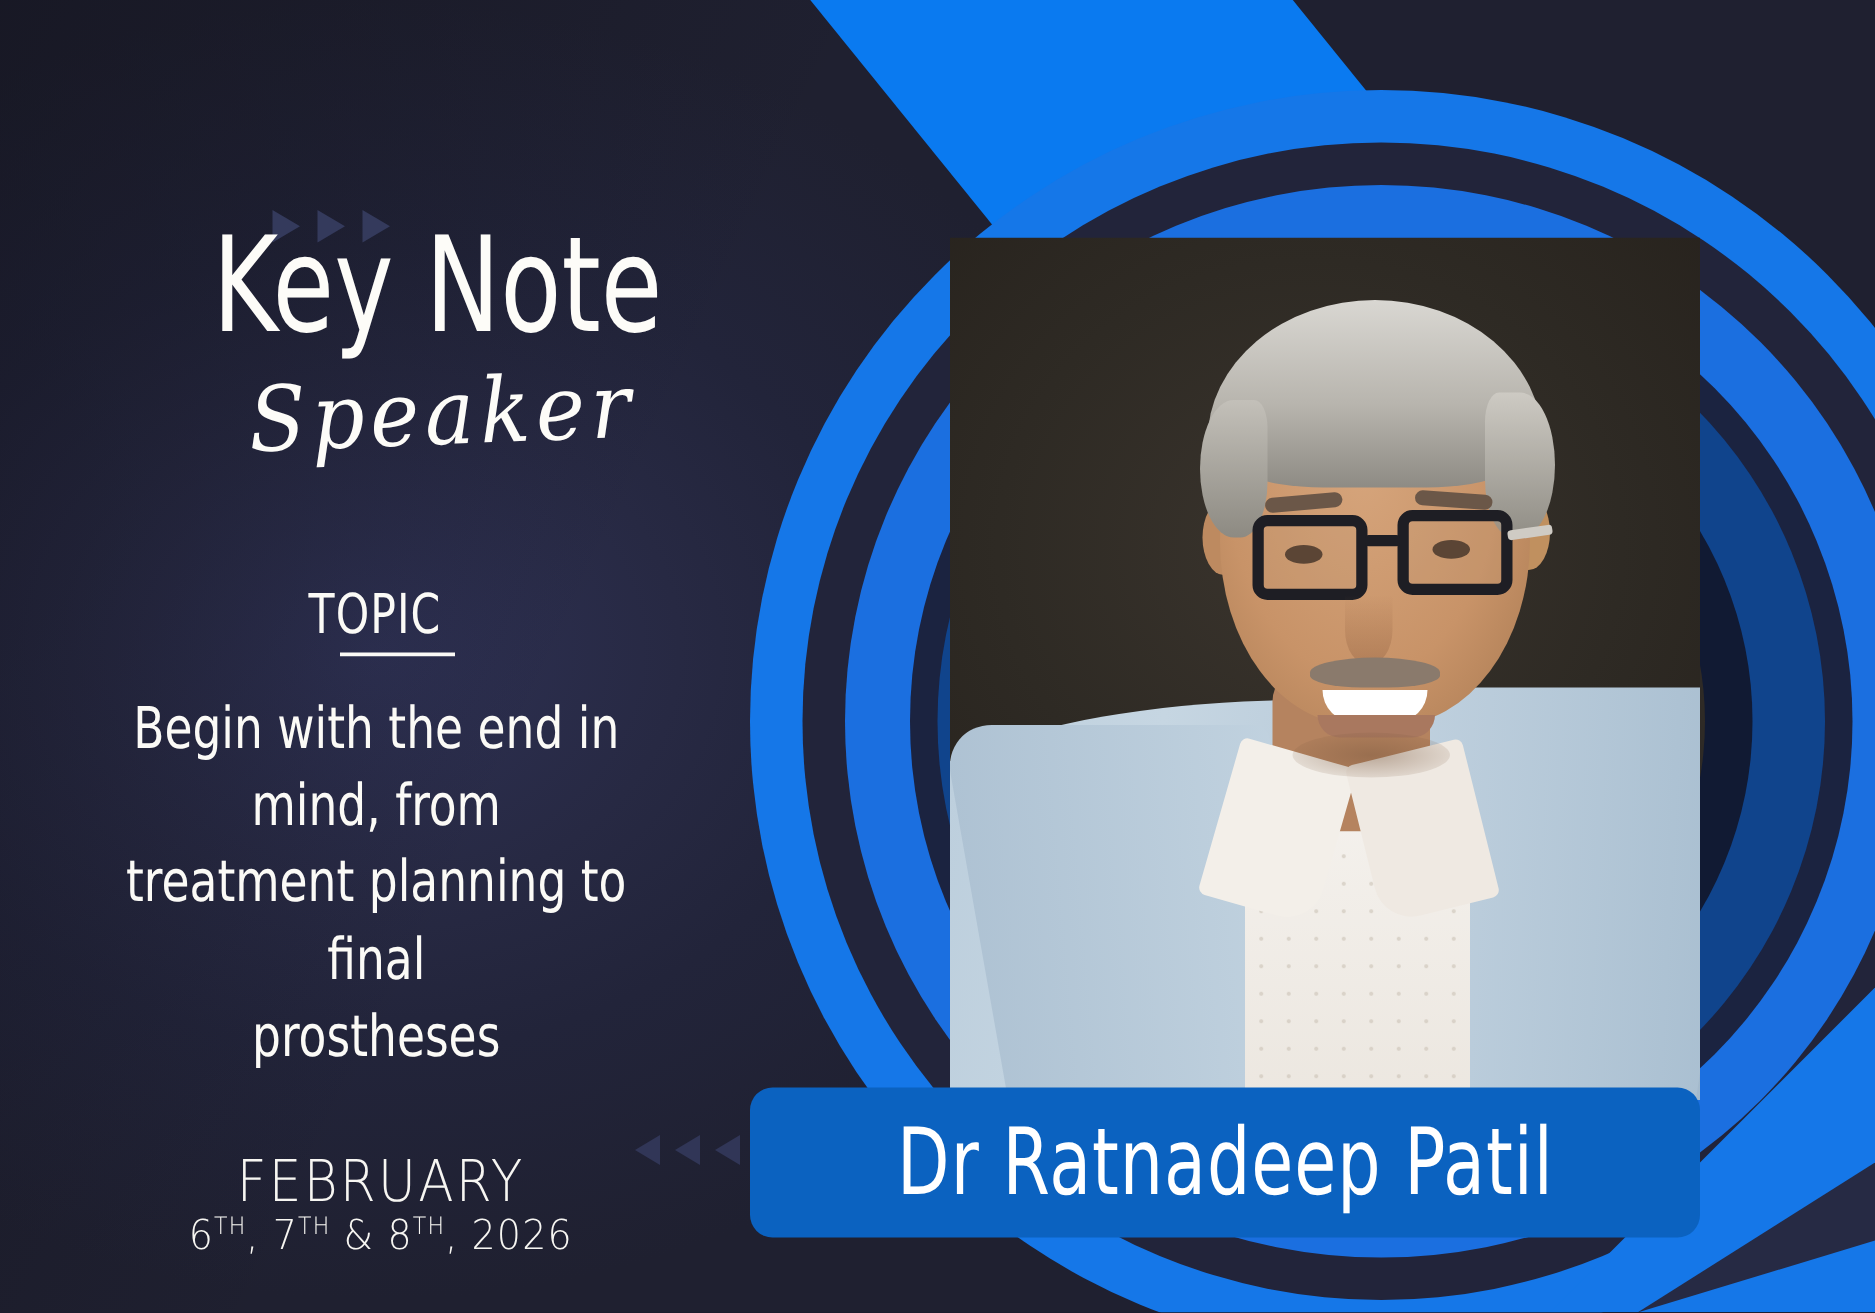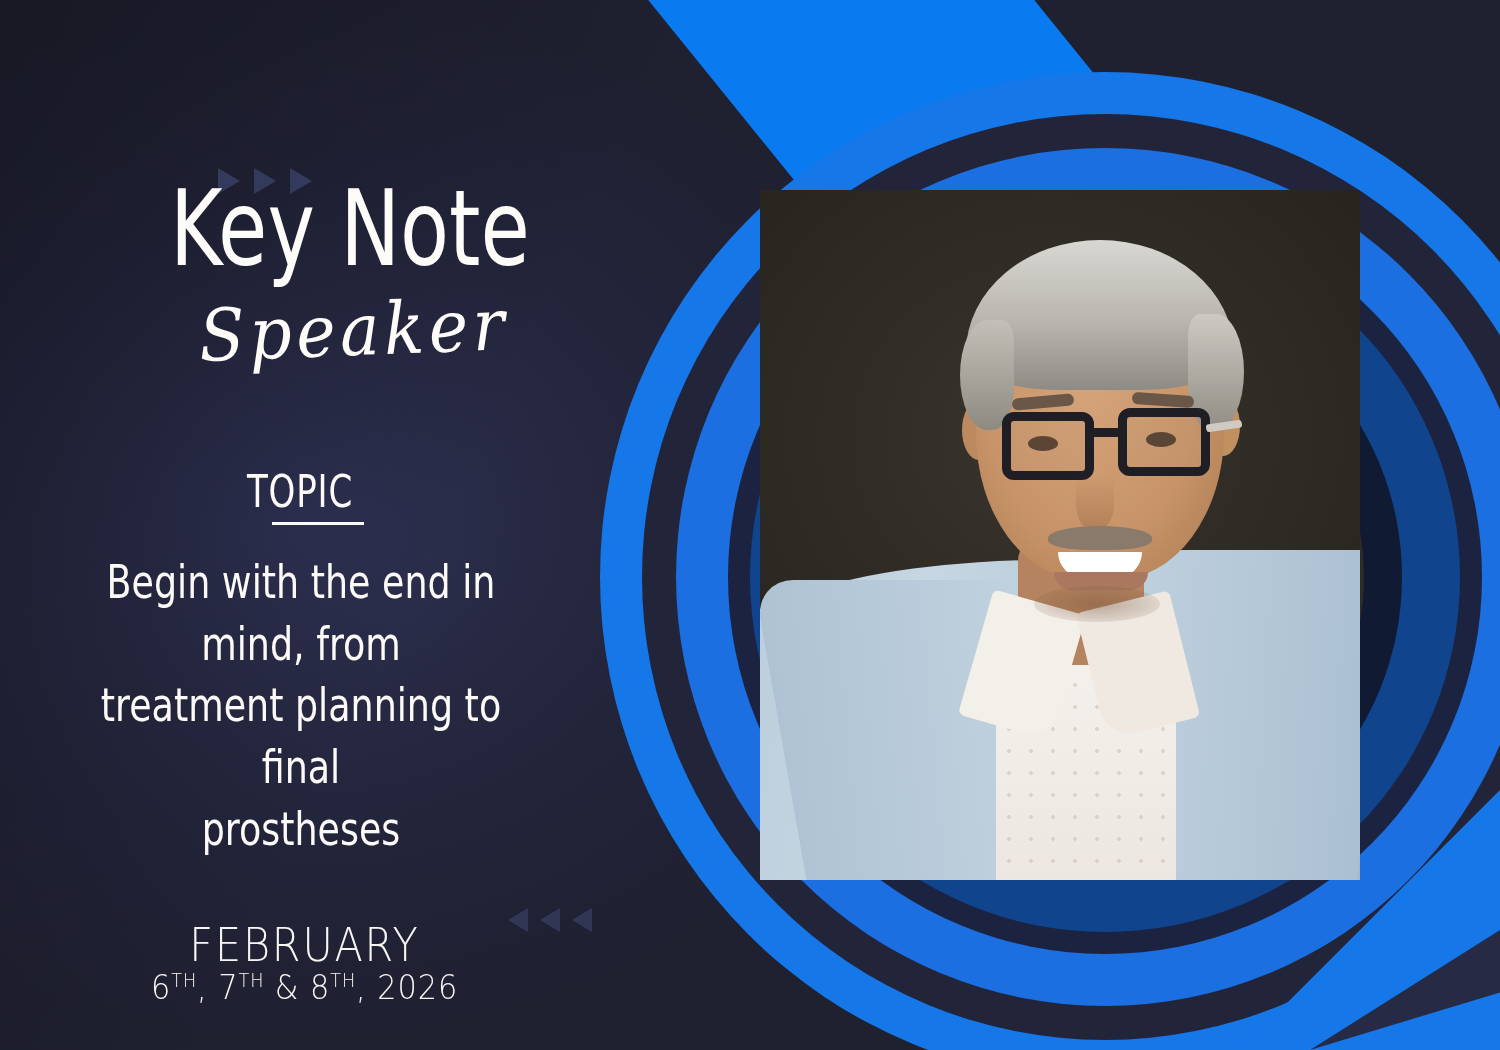--- a/index.html
+++ b/index.html
@@ -363,20 +363,23 @@
     <div class="mustache"></div>
     <div class="mouth"></div>
     <div class="lip"></div>
     <div class="chin-shadow"></div>
   </div>
 
   <div class="wedge-br"></div>
   <div class="wedge-br-dark"></div>
   <div class="wedge-bl"></div>
 
+  <div class="name-banner">
+    <span>Dr Ratnadeep Patil</span>
+  </div>
 
   <div class="left-col">
 
     <div class="arrows-top">
       <div class="tri-r"></div>
       <div class="tri-r"></div>
       <div class="tri-r"></div>
     </div>
 
     <div class="kicker">Key Note</div>

